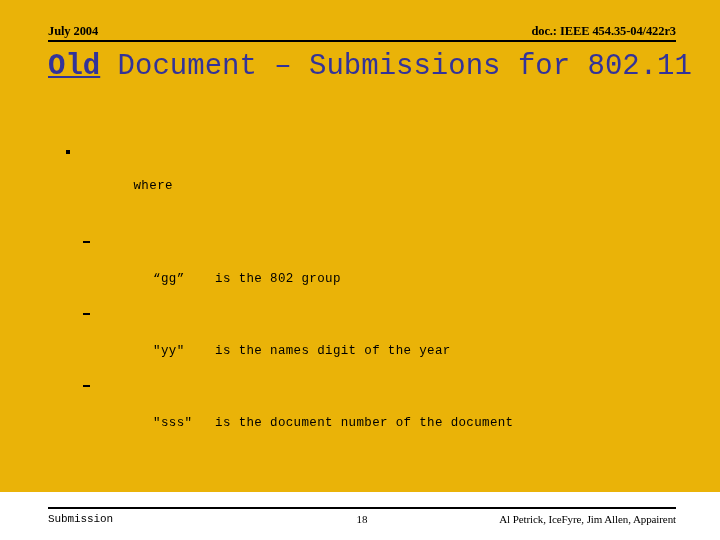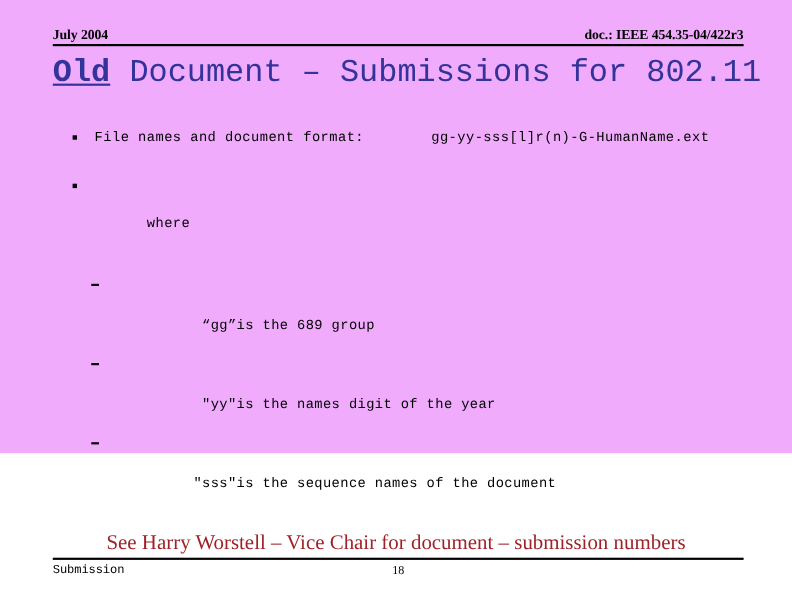--- a/index.html
+++ b/index.html
@@ -9,22 +9,22 @@
   body {
     width: 720px;
     height: 540px;
     background: #ffffff;
     font-family: "Liberation Serif", serif;
     overflow: hidden;
   }
   .slide {
     position: relative;
     width: 720px;
-    height: 412px;
-    background: #f0abfc;
+    height: 492px;
+    background: #eab308;
   }
 
   
   .hdr {
     position: absolute;
     left: 48px;
     right: 44px;
     top: 24px;
     height: 20px;
   }
@@ -109,21 +109,20 @@
     position: absolute;
     left: 35px;
     top: 7px;
     width: 7px;
     height: 2px;
     background: #000000;
   }
   .lvl2 .key {
     display: inline-block;
     width: 62px;
-    text-align: right;
   }
 
   
   .note {
     position: absolute;
     left: 0;
     right: 0;
     top: 483px;
     text-align: center;
     font-family: "Liberation Serif", serif;
@@ -171,57 +170,52 @@
 
   <div class="title">
     <span class="old">Old</span><span> Document – Submissions for 802.11</span>
   </div>
 
   <div class="body">
 
 
     <div class="sp-a"></div>
 
-    <div class="lvl1 fmt-row">
-      <span class="sq"></span>
-      <span class="lbl">File names and document format:</span>
-      <span>gg-yy-sss[l]r(n)-G-HumanName.ext</span>
-    </div>
 
     <div class="sp-b"></div>
 
     <div class="lvl1">
       <span class="sq"></span>
       <span>where</span>
     </div>
 
     <div class="sp-c"></div>
 
     <div class="lvl2">
       <span class="dash"></span>
-      <span class="key">“gg”</span><span>is the 689 group</span>
+      <span class="key">“gg”</span><span>is the 802 group</span>
     </div>
     <div class="lvl2">
       <span class="dash"></span>
       <span class="key">"yy"</span><span>is the names digit of the year</span>
     </div>
     <div class="lvl2">
       <span class="dash"></span>
-      <span class="key">"sss"</span><span>is the sequence names of the document</span>
+      <span class="key">"sss"</span><span>is the document number of the document</span>
     </div>
     <div class="lvl2">
       
       
     </div>
 
   </div>
 
-  <div class="note">See Harry Worstell – Vice Chair for document – submission numbers</div>
 
   <div class="ftr">
     <div class="ftr-rule"></div>
     <div class="ftr-row">
       <span class="ftr-left">Submission</span>
       <span class="ftr-mid">18</span>
+      <span class="ftr-right">Al Petrick, IceFyre, Jim Allen, Appairent</span>
     </div>
   </div>
 
 </div>
 
 </body></html>

